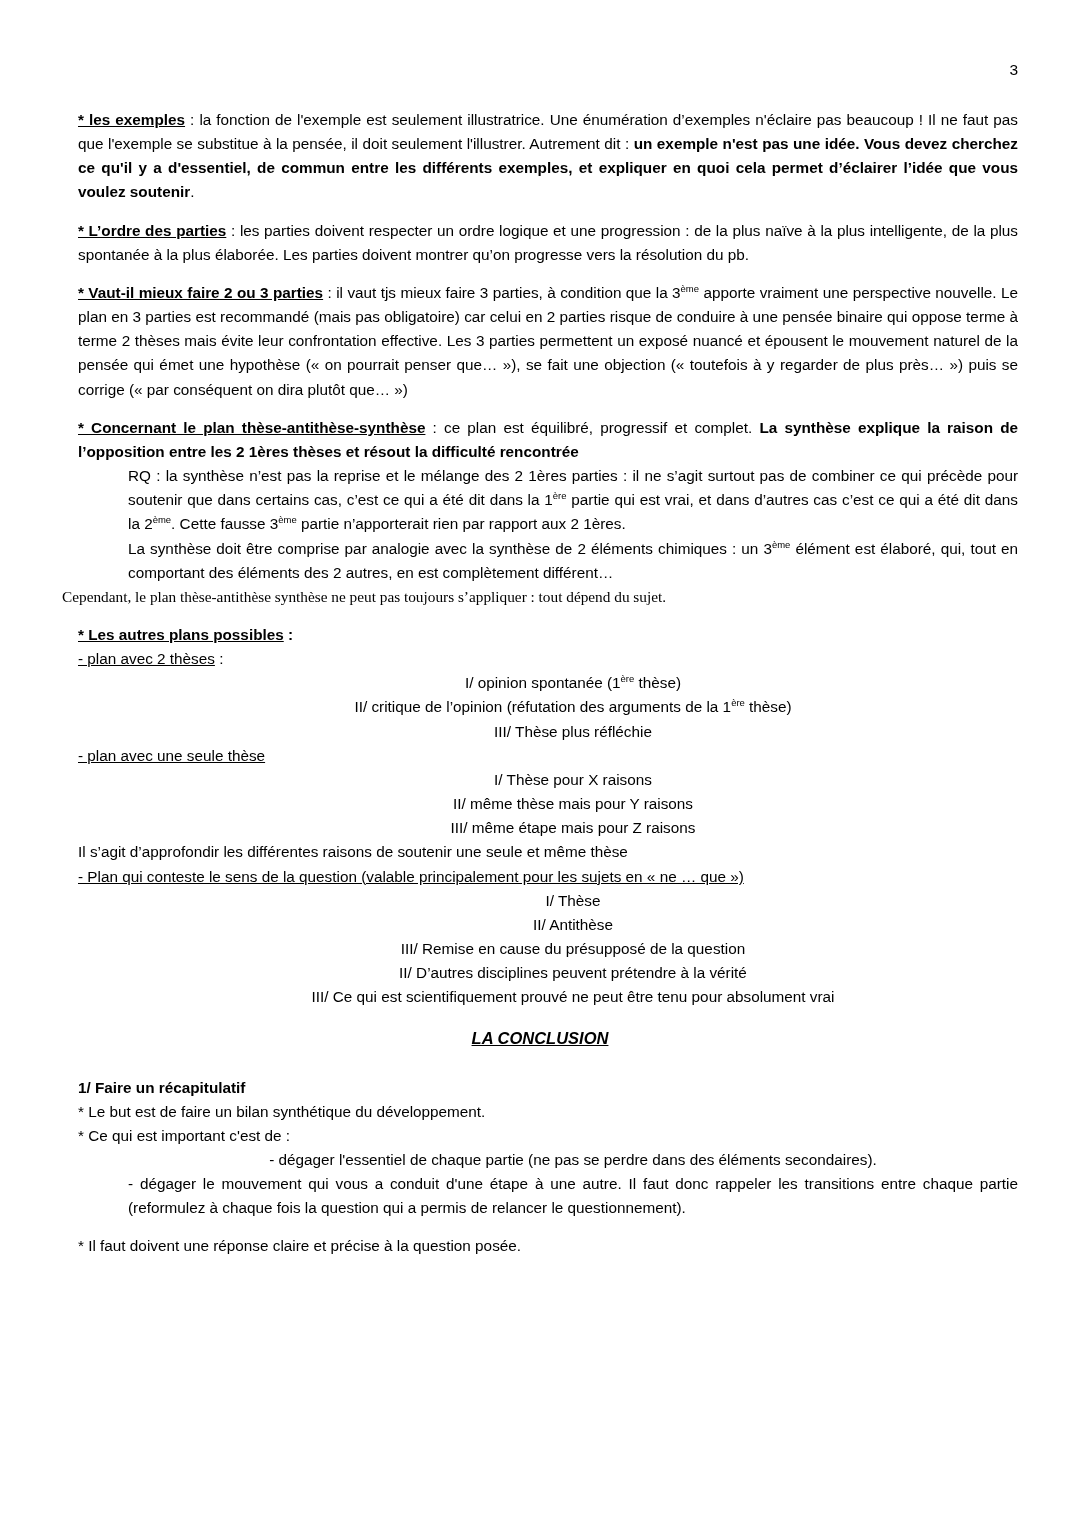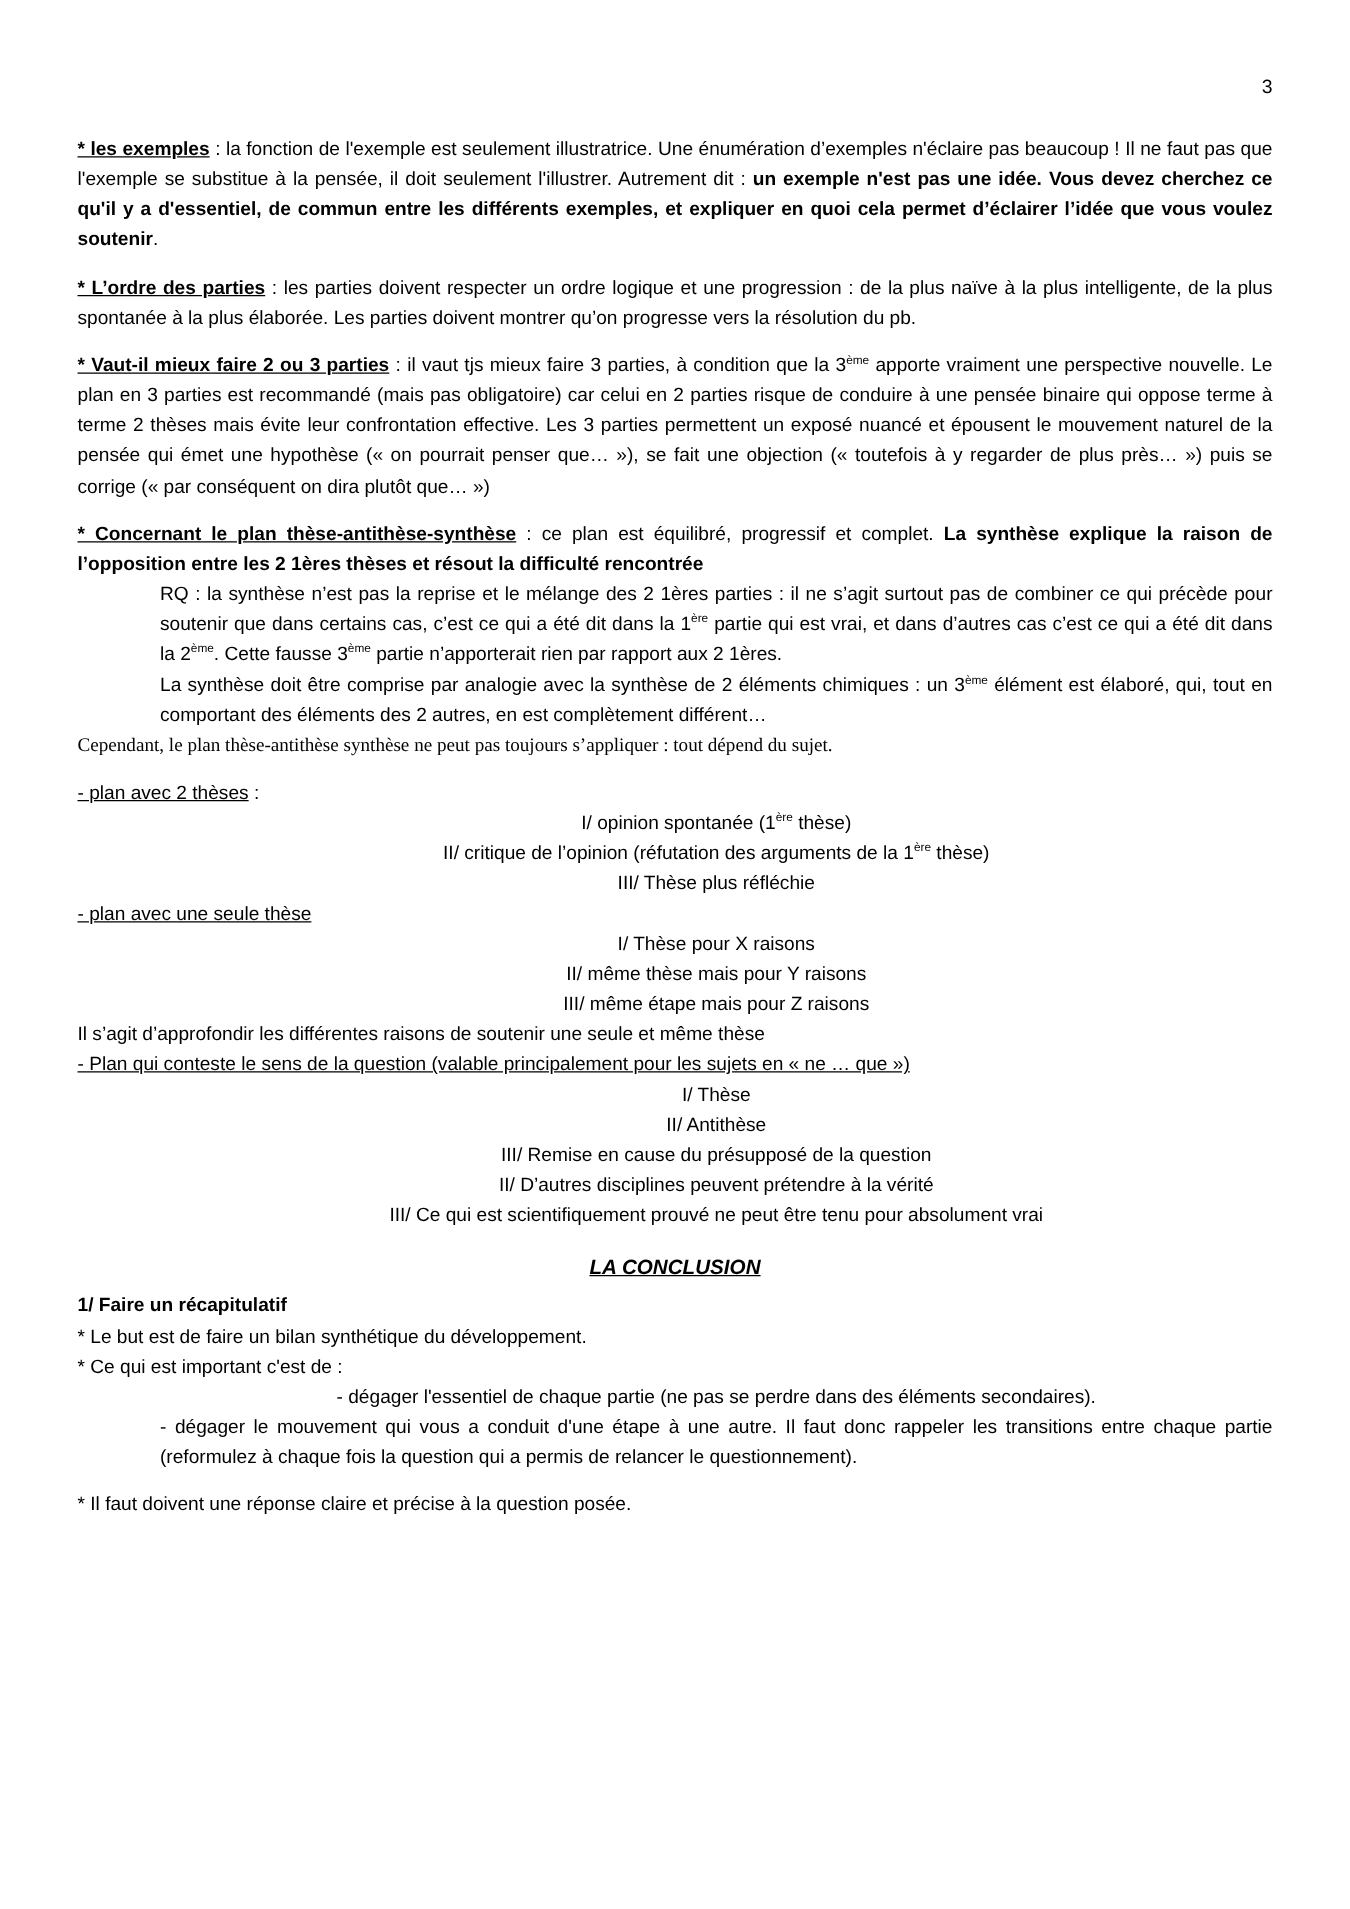--- a/index.html
+++ b/index.html
@@ -29,21 +29,21 @@
     font-size: 15.5px;
     line-height: 1;
   }
   .content {
     margin-top: 48px;
     font-size: 15.3px;
     line-height: 1.58;
     text-align: justify;
   }
   p {
-    margin: 0 0 0 0;
+    margin: 0 0 0 16px;
   }
   .para {
     margin-bottom: 14px;
     text-align: justify;
   }
   .para.tight {
     margin-bottom: 0;
   }
   .u {
     text-decoration: underline;
@@ -68,21 +68,21 @@
     font-size: 0.62em;
     vertical-align: super;
     line-height: 0;
   }
   .section-title {
     text-align: center;
     font-weight: bold;
     font-style: italic;
     text-decoration: underline;
     font-size: 16.5px;
-    margin: 16px 0 6px 0;
+    margin: 16px 0 24px 0;
   }
   .lst {
     text-align: left;
   }
   .block-gap {
     height: 14px;
   }
 </style>
 </head>
 <body>
@@ -112,20 +112,23 @@
     <p class="indent1">
       <span>RQ : la synthèse n’est pas la reprise et le mélange des 2 1ères parties : il ne s’agit surtout pas de combiner ce qui précède pour soutenir que dans certains cas, c’est ce qui a été dit dans la 1</span><sup>ère</sup><span> partie qui est vrai, et dans d’autres cas c’est ce qui a été dit dans la 2</span><sup>ème</sup><span>. Cette fausse 3</span><sup>ème</sup><span> partie n’apporterait rien par rapport aux 2 1ères.</span>
     </p>
 
     <p class="indent1">
       <span>La synthèse doit être comprise par analogie avec la synthèse de 2 éléments chimiques : un 3</span><sup>ème</sup><span> élément est élaboré, qui, tout en comportant des éléments des 2 autres, en est complètement différent…</span>
     </p>
 
     <p class="para noindent">Cependant, le plan thèse-antithèse synthèse ne peut pas toujours s’appliquer : tout dépend du sujet.</p>
 
+    <p class="lst">
+      <span class="u b">* Les autres plans possibles</span><span class="b"> :</span>
+    </p>
 
     <p class="lst">
       <span class="u">- plan avec 2 thèses</span><span> :</span>
     </p>
 
     <p class="indent-hang">
       <span>I/ opinion spontanée (1</span><sup>ère</sup><span> thèse)</span>
     </p>
     <p class="indent-hang">
       <span>II/ critique de l’opinion (réfutation des arguments de la 1</span><sup>ère</sup><span> thèse)</span>

